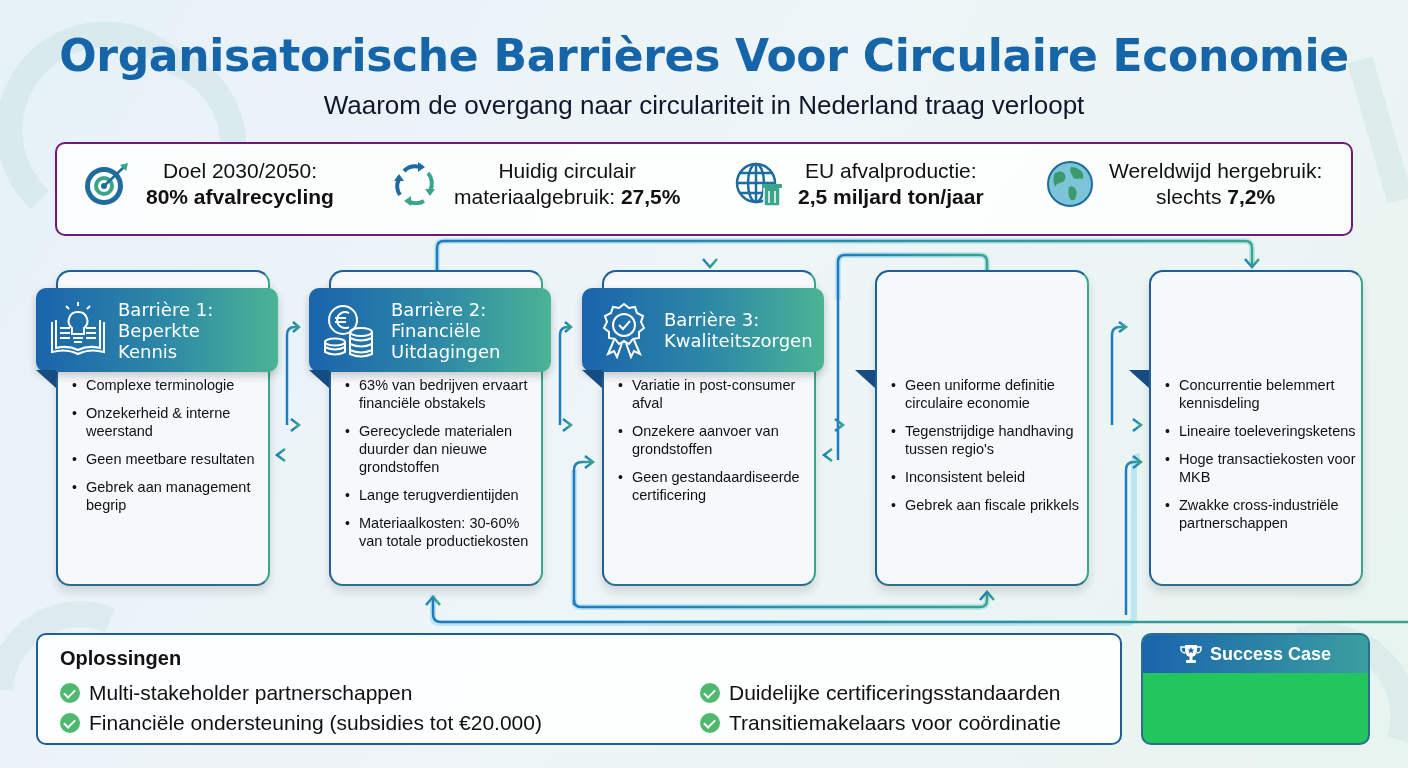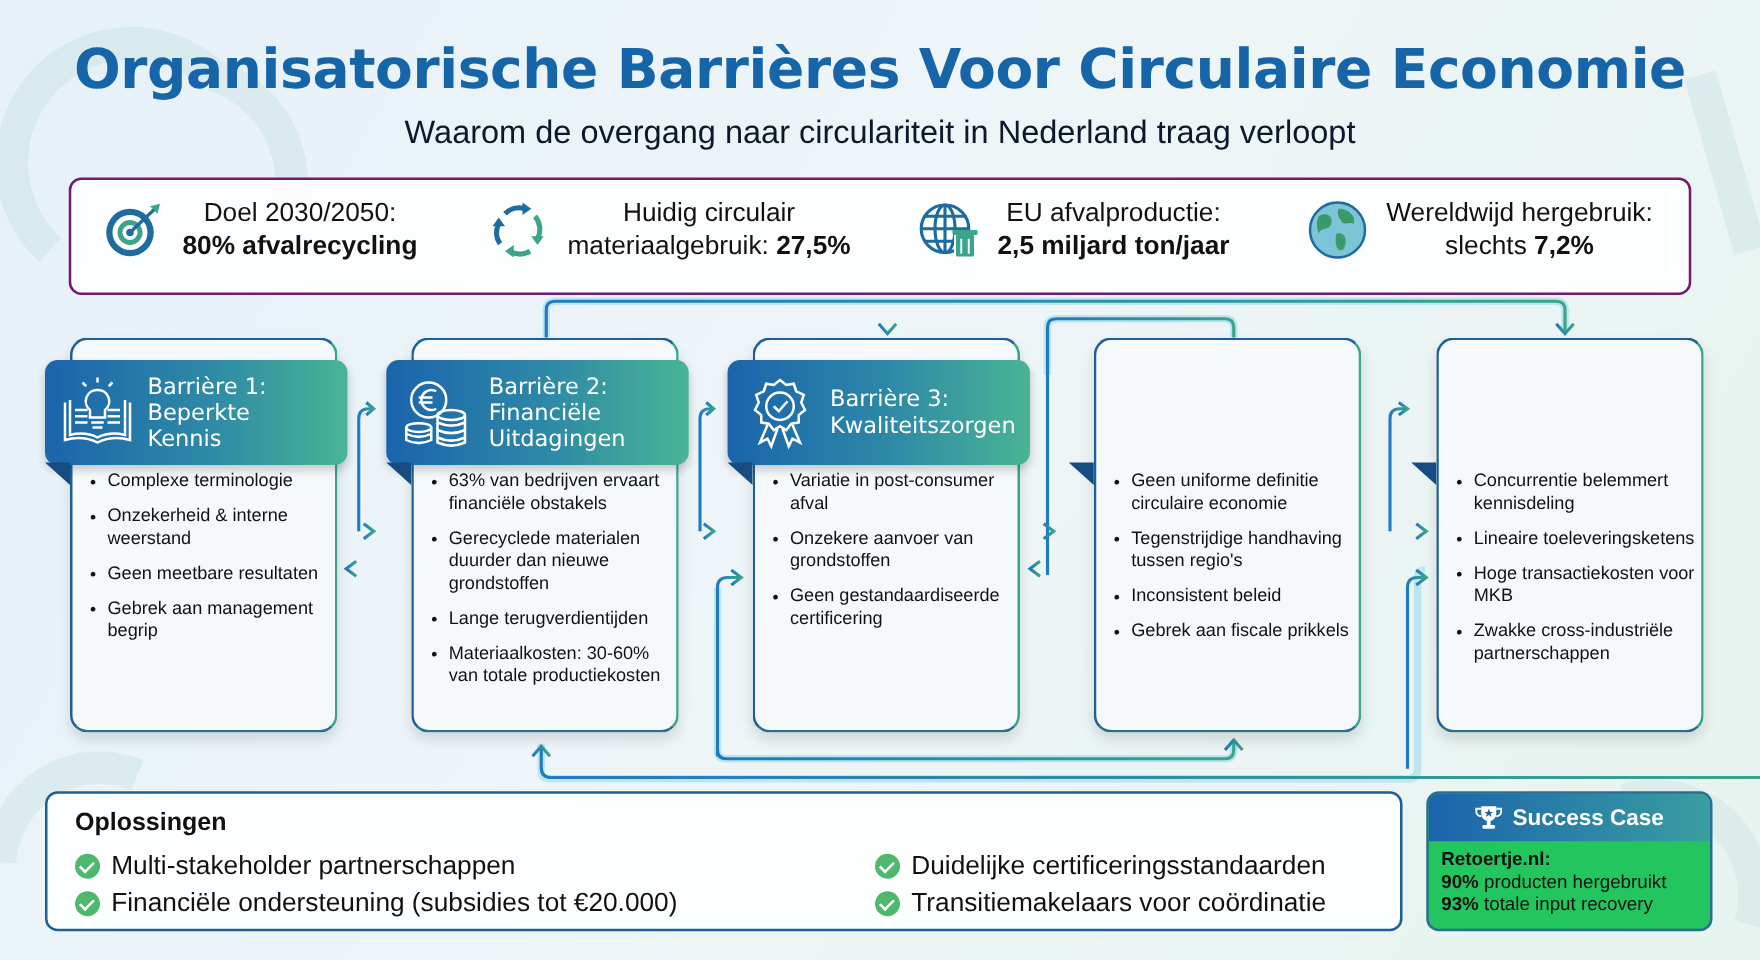--- a/index.html
+++ b/index.html
@@ -347,18 +347,13 @@
   <div class="shead">
     <svg width="22" height="22" viewBox="0 0 22 22">
       <path d="M5 2 H17 V8 A 6 6 0 0 1 5 8 Z" fill="#fff"></path>
       <path d="M5 4 H1 V6 A 4 4 0 0 0 5 10 M17 4 H21 V6 A 4 4 0 0 1 17 10" fill="none" stroke="#fff" stroke-width="1.5"></path>
       <rect x="9.5" y="13" width="3" height="4" fill="#fff"></rect>
       <rect x="6" y="17" width="10" height="3" rx="1" fill="#fff"></rect>
       <path d="M11 4 L12 6.5 L14.5 6.5 L12.5 8 L13.3 10.5 L11 9 L8.7 10.5 L9.5 8 L7.5 6.5 L10 6.5 Z" fill="#1a64ac"></path>
     </svg>
     <span>Success Case</span>
   </div>
-  <div class="sbody">
-    <div><b>Retoertje.nl:</b></div>
-    <div><b>90%</b><span> producten hergebruikt</span></div>
-    <div><b>93%</b><span> totale input recovery</span></div>
-  </div>
 </div>
 
 </body></html>

